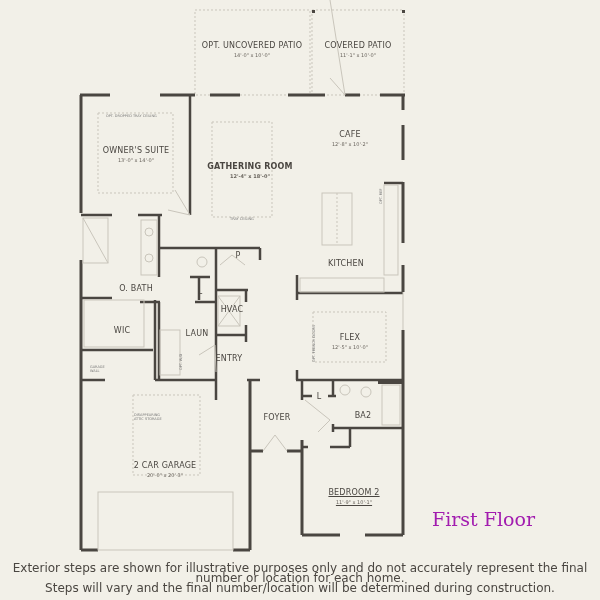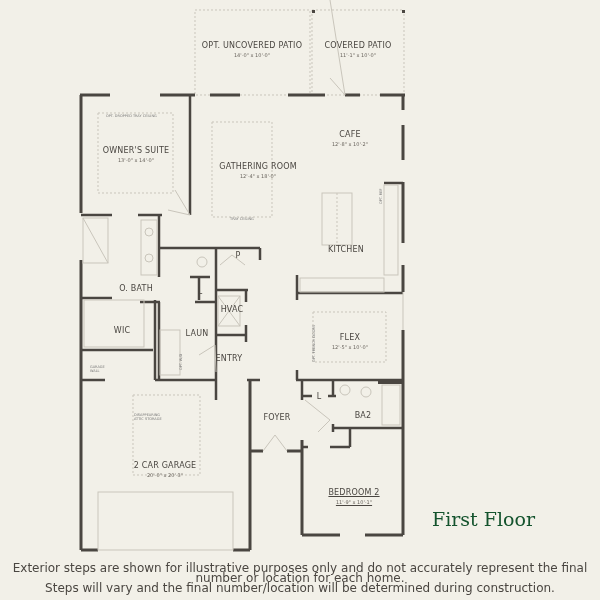--- a/index.html
+++ b/index.html
@@ -14,21 +14,21 @@
     position: absolute; color: #4a4641; text-align: center;
     white-space: nowrap; transform: translateX(-50%);
     font-family: "DejaVu Sans", sans-serif;
   }
   .name { font-size: 8px; letter-spacing: 0.2px; }
   .dim { font-size: 5px; color: #6a655e; margin-top: 2px; }
   .note { position: absolute; font-size: 3.5px; color: #777; white-space: nowrap; }
   .vnote { position: absolute; font-size: 3.5px; color: #777; white-space: nowrap; transform: rotate(-90deg); transform-origin: left top; }
   #floor-title {
     position: absolute; left: 432px; top: 508px;
-    font-family: "DejaVu Serif", serif; font-size: 19px; color: #14532d;
+    font-family: "DejaVu Serif", serif; font-size: 19px; color: #a21caf;
   }
   #disclaimer {
     position: absolute; left: 0; top: 563px; width: 600px; text-align: center;
     font-size: 12px; line-height: 10px; color: #4a4641;
   }
 </style>
 </head>
 <body>
 
 <div id="plan">
@@ -170,29 +170,29 @@
     <div class="dim">14'-0" x 10'-0"</div>
   </div>
   <div class="lbl" style="left:358px;top:41px;">
     <div class="name">COVERED PATIO</div>
     <div class="dim">11'-1" x 10'-0"</div>
   </div>
   <div class="lbl" style="left:136px;top:146px;">
     <div class="name">OWNER'S SUITE</div>
     <div class="dim">13'-0" x 14'-0"</div>
   </div>
-  <div class="lbl" style="left:258px;top:162px;">
+  <div class="lbl" style="left:250px;top:162px;font-weight:bold;">
     <div class="name">GATHERING ROOM</div>
     <div class="dim">12'-4" x 18'-0"</div>
   </div>
   <div class="lbl" style="left:350px;top:130px;">
     <div class="name">CAFE</div>
     <div class="dim">12'-8" x 10'-2"</div>
   </div>
-  <div class="lbl" style="left:346px;top:245px;">
+  <div class="lbl" style="left:346px;top:259px;">
     <div class="name">KITCHEN</div>
   </div>
   <div class="lbl" style="left:238px;top:251px;">
     <div class="name">P</div>
   </div>
   <div class="lbl" style="left:136px;top:284px;">
     <div class="name">O. BATH</div>
   </div>
   <div class="lbl" style="left:200px;top:287px;">
     <div class="name">L</div>

